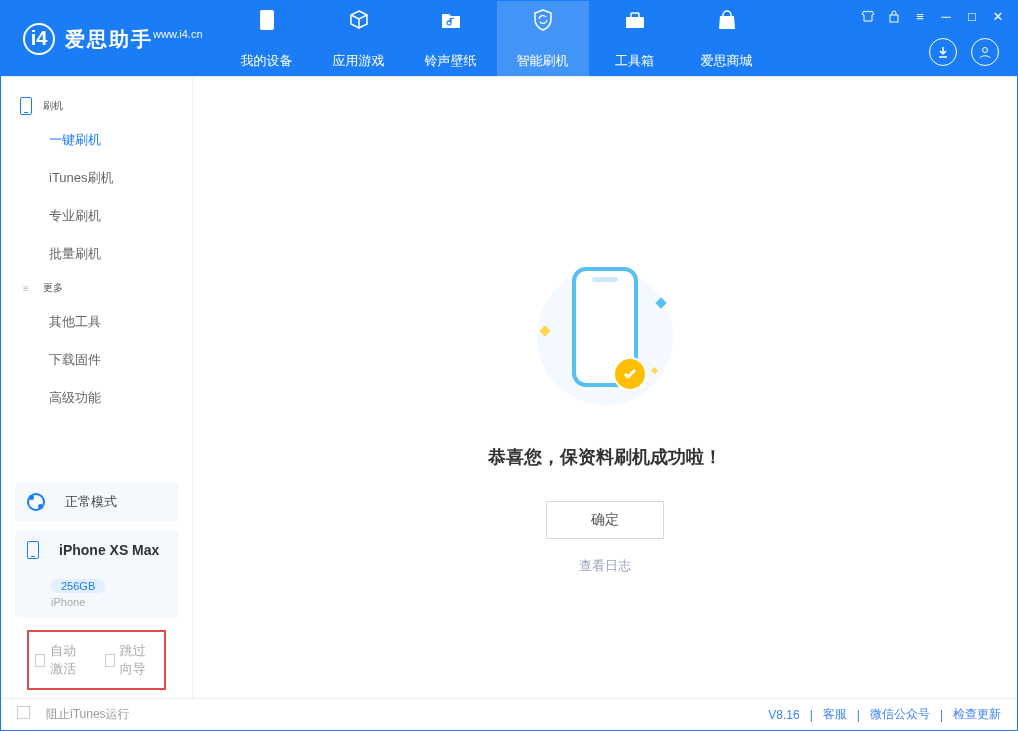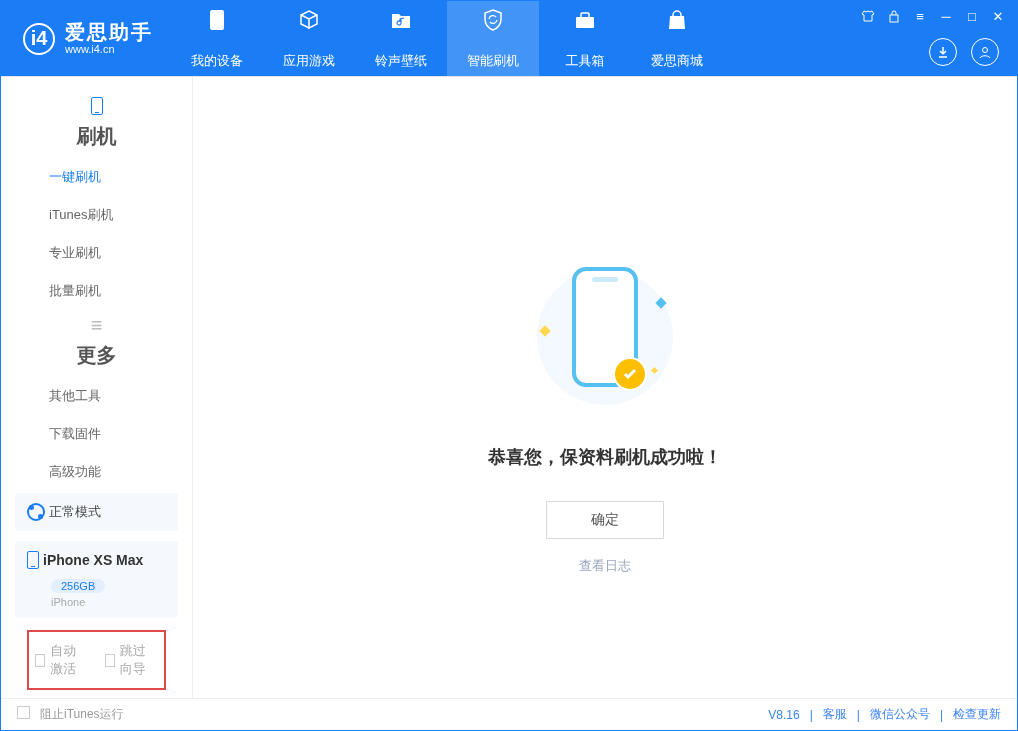--- a/index.html
+++ b/index.html
@@ -2,50 +2,50 @@
 <html><head>
 <meta charset="utf-8">
 <style>
 * { margin: 0; padding: 0; box-sizing: border-box; font-family: "Microsoft YaHei", -apple-system, sans-serif; }
 body { background: #fff; width: 1018px; height: 731px; border: 1px solid #1a7df6; display: flex; flex-direction: column; }
 
 
 .header { background: #1a7df6; height: 75px; display: flex; align-items: center; color: #fff; position: relative; }
 .logo-block { display: flex; align-items: center; padding: 0 18px 0 22px; }
 .logo-badge { width: 32px; height: 32px; border: 2.5px solid #fff; border-radius: 50%; display: flex; align-items: center; justify-content: center; font-weight: bold; font-size: 20px; margin-right: 10px; }
-.logo-text { display: flex; flex-direction: column; line-height: 1.1; }
+.logo-text { display: flex; flex-direction: row; line-height: 1.1; }
 .logo-title { font-size: 20px; font-weight: bold; letter-spacing: 2px; }
 .logo-sub { font-size: 11px; opacity: .95; }
 .tabs { display: flex; height: 100%; }
 .tab { width: 92px; height: 100%; display: flex; flex-direction: column; align-items: center; justify-content: center; gap: 20px; font-size: 13px; cursor: pointer; }
 .tab.sel { background: rgba(255,255,255,.18); }
 .tab .ico { width: 24px; height: 24px; display: flex; align-items: center; justify-content: center; }
 .win-top { position: absolute; top: 6px; right: 10px; display: flex; gap: 8px; }
 .win-top span { width: 18px; height: 18px; display: flex; align-items: center; justify-content: center; font-size: 13px; cursor: pointer; color: #fff; }
 .win-right { position: absolute; right: 18px; bottom: 10px; display: flex; gap: 14px; }
 .circ-btn { width: 28px; height: 28px; border: 1.5px solid #fff; border-radius: 50%; display: flex; align-items: center; justify-content: center; color: #fff; cursor: pointer; }
 
 
 .content { flex: 1; display: flex; min-height: 0; border-top: 1px solid #e5e5e5; }
 .sidebar { width: 192px; border-right: 1px solid #eee; display: flex; flex-direction: column; background: #fff; }
 .side-scroll { flex: 1; overflow: auto; padding-top: 14px; }
-.side-group { display: flex; align-items: center; gap: 10px; padding: 8px 18px; color: #555; font-size: 20px; font-weight: bold; flex-direction: column; }
+.side-group { display: flex; align-items: center; gap: 10px; padding: 8px 18px; color: #555; font-size: 10px; font-weight: normal; }
 .side-group .gico { width: 14px; height: 14px; display: inline-flex; align-items: center; justify-content: center; color: #1a7df6; }
 .side-group.more .gico { color: #bbb; }
 .side-item { padding: 10px 18px 10px 48px; font-size: 13px; color: #666; cursor: pointer; }
 .side-item.sel { color: #1a7df6; }
 .dev-panels { padding: 0 14px 12px; }
 .panel { background: #f5f9fd; border-radius: 3px; padding: 10px 12px; margin-top: 10px; font-size: 13px; color: #444; }
-.panel .row1 { display: flex; align-items: center; gap: 4px; }
+.panel .row1 { display: flex; align-items: center; gap: 20px; }
 .ring { width: 18px; height: 18px; border-radius: 50%; border: 2px solid #1a7df6; position: relative; display: inline-block; }
 .ring:before, .ring:after { content: ""; position: absolute; background: #1a7df6; border-radius: 50%; width: 5px; height: 5px; }
 .ring:before { top: 0; left: 0; }
 .ring:after { bottom: 0; right: 0; }
 .dev-name { font-weight: bold; font-size: 14px; color: #333; }
-.cap { display: inline-block; margin-top: 10px; background: #e3efff; color: #1a7df6; border-radius: 10px; font-size: 11px; padding: 1px 10px; margin-left: 24px; }
+.cap { display: inline-block; margin-top: 20px; background: #e3efff; color: #1a7df6; border-radius: 10px; font-size: 11px; padding: 1px 10px; margin-left: 24px; }
 .subtype { margin-left: 24px; font-size: 11px; color: #aaa; margin-top: 3px; }
 .phone-ico { width: 12px; height: 18px; border: 1.5px solid #1a7df6; border-radius: 2px; position: relative; }
 .phone-ico:after { content: ""; position: absolute; bottom: 1px; left: 50%; transform: translateX(-50%); width: 4px; height: 1.5px; background: #1a7df6; }
 .opts { border: 2px solid #e04a4a; margin: 0 26px 8px; padding: 10px 6px; display: flex; gap: 16px; font-size: 13px; color: #aaa; }
 .chk-group { display: flex; align-items: center; gap: 5px; }
 .chk { width: 13px; height: 13px; border: 1px solid #ccc; display: inline-block; }
 
 .main { flex: 1; position: relative; background: #fff; }
 .result { position: absolute; top: 180px; left: 0; right: 0; display: flex; flex-direction: column; align-items: center; }
 .illus { width: 160px; height: 160px; position: relative; margin-bottom: 28px; }
@@ -57,21 +57,21 @@
 .illus .dot { position: absolute; width: 8px; height: 8px; transform: rotate(45deg); }
 .illus .d1 { background: #ffd84d; top: 70px; left: 16px; }
 .illus .d2 { background: #56c0f0; top: 42px; right: 20px; }
 .illus .d3 { background: #ffd84d; bottom: 44px; right: 28px; width:5px; height:5px; }
 .msg { font-size: 18px; color: #333; font-weight: bold; margin-bottom: 32px; }
 .ok-btn { padding: 9px 44px; background: #fff; border: 1px solid #d8d8d8; font-size: 14px; color: #555; cursor: pointer; margin-bottom: 18px; }
 .log-link { font-size: 13px; color: #9aa6b8; cursor: pointer; }
 
 
 .footer { height: 32px; border-top: 1px solid #eee; display: flex; align-items: center; padding: 0 16px; font-size: 12px; color: #999; }
-.footer .fl { display: flex; align-items: flex-start; gap: 10px; }
+.footer .fl { display: flex; align-items: flex-start; gap: 16px; }
 .footer .fr { margin-left: auto; display: flex; align-items: center; gap: 10px; }
 .footer .fr span { color: #3b82f6; cursor: pointer; }
 .footer .sep { color: #ddd; cursor: default; }
 .ver { color: #1a7df6; }
 </style>
 </head>
 <body>
 
 <div class="header">
   <div class="logo-block">

